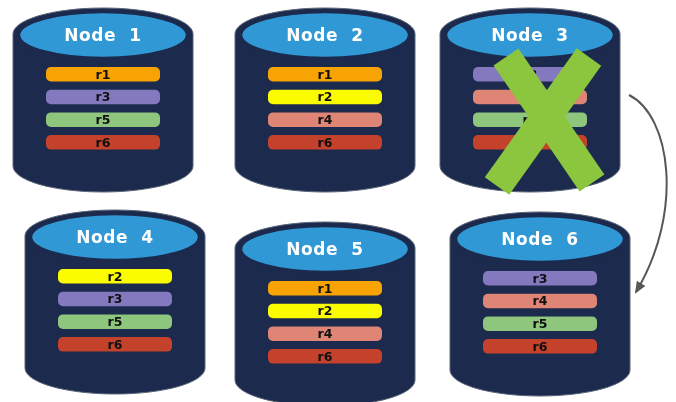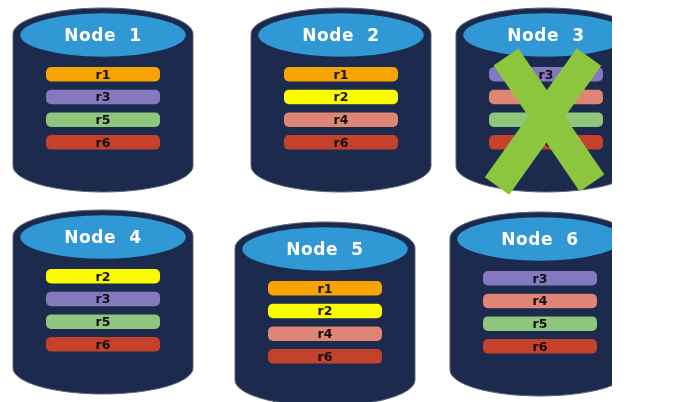--- a/index.html
+++ b/index.html
@@ -1,17 +1,17 @@
 <!DOCTYPE html>
 <html><head>
 <meta charset="utf-8">
 <style>
   html,body { margin:0; padding:0; background:#ffffff; }
   #canvas {
-    position:relative; width:612px; height:402px; background:#ffffff;
+    position:relative; width:676px; height:402px; background:#ffffff;
     overflow:hidden; font-family:"Liberation Sans", sans-serif;
   }
   .node { position:absolute; width:190px; height:194px; }
   .node svg { display:block; }
   .cyl-body { stroke:#5a6477; stroke-width:1; }
   .cyl-top  { stroke:#1b2a4d; stroke-width:2.5; }
   .title {
     fill:#ffffff; font-size:17px; font-weight:bold; text-anchor:middle;
     word-spacing:7px; letter-spacing:0.5px;
     font-family:"DejaVu Sans","Liberation Sans",sans-serif;
@@ -36,53 +36,53 @@
         <text class="bar-label" x="95" y="72.7">r1</text>
         <rect x="38" y="83.7" width="114" height="14.5" rx="5" fill="#8478bf"></rect>
         <text class="bar-label" x="95" y="95.4">r3</text>
         <rect x="38" y="106.4" width="114" height="14.5" rx="5" fill="#8fc67e"></rect>
         <text class="bar-label" x="95" y="118.1">r5</text>
         <rect x="38" y="129.1" width="114" height="14.5" rx="5" fill="#c4422c"></rect>
         <text class="bar-label" x="95" y="140.8">r6</text>
       </svg>
     </div>
 
-    <div class="node" style="left: 246px; top: 6px;">
+    <div class="node" style="left: 230px; top: 6px;">
       <svg width="190" height="194" viewBox="0 0 190 194">
         <path class="cyl-body" d="M 5,28 A 90,26 0 0 1 185,28 L 185,160 A 90,26 0 0 1 5,160 Z" fill="#1b2a4d"></path>
         <ellipse class="cyl-top" cx="95" cy="29" rx="84" ry="23" fill="#3099d5"></ellipse>
         <text class="title" x="95" y="35" fill="#ffffff">Node 2</text>
       <rect x="38" y="61.0" width="114" height="14.5" rx="5" fill="#f8a304"></rect>
         <text class="bar-label" x="95" y="72.7">r1</text>
         <rect x="38" y="83.7" width="114" height="14.5" rx="5" fill="#fcfc00"></rect>
         <text class="bar-label" x="95" y="95.4">r2</text>
         <rect x="38" y="106.4" width="114" height="14.5" rx="5" fill="#de8576"></rect>
         <text class="bar-label" x="95" y="118.1">r4</text>
         <rect x="38" y="129.1" width="114" height="14.5" rx="5" fill="#c4422c"></rect>
         <text class="bar-label" x="95" y="140.8">r6</text>
       </svg>
     </div>
 
-    <div class="node" style="left: 451px; top: 6px;">
+    <div class="node" style="left: 435px; top: 6px;">
       <svg width="190" height="194" viewBox="0 0 190 194">
         <path class="cyl-body" d="M 5,28 A 90,26 0 0 1 185,28 L 185,160 A 90,26 0 0 1 5,160 Z" fill="#1b2a4d"></path>
         <ellipse class="cyl-top" cx="95" cy="29" rx="84" ry="23" fill="#3099d5"></ellipse>
         <text class="title" x="95" y="35" fill="#ffffff">Node 3</text>
       <rect x="38" y="61.0" width="114" height="14.5" rx="5" fill="#8478bf"></rect>
         <text class="bar-label" x="95" y="72.7">r3</text>
         <rect x="38" y="83.7" width="114" height="14.5" rx="5" fill="#de8576"></rect>
         <text class="bar-label" x="95" y="95.4">r4</text>
         <rect x="38" y="106.4" width="114" height="14.5" rx="5" fill="#8fc67e"></rect>
         <text class="bar-label" x="95" y="118.1">r5</text>
         <rect x="38" y="129.1" width="114" height="14.5" rx="5" fill="#c4422c"></rect>
         <text class="bar-label" x="95" y="140.8">r6</text>
       </svg>
     </div>
 
-    <div class="node" style="left: 8px; top: 208px;">
+    <div class="node" style="left: 20px; top: 208px;">
       <svg width="190" height="194" viewBox="0 0 190 194">
         <path class="cyl-body" d="M 5,28 A 90,26 0 0 1 185,28 L 185,160 A 90,26 0 0 1 5,160 Z" fill="#1b2a4d"></path>
         <ellipse class="cyl-top" cx="95" cy="29" rx="84" ry="23" fill="#3099d5"></ellipse>
         <text class="title" x="95" y="35" fill="#ffffff">Node 4</text>
       <rect x="38" y="61.0" width="114" height="14.5" rx="5" fill="#fcfc00"></rect>
         <text class="bar-label" x="95" y="72.7">r2</text>
         <rect x="38" y="83.7" width="114" height="14.5" rx="5" fill="#8478bf"></rect>
         <text class="bar-label" x="95" y="95.4">r3</text>
         <rect x="38" y="106.4" width="114" height="14.5" rx="5" fill="#8fc67e"></rect>
         <text class="bar-label" x="95" y="118.1">r5</text>

